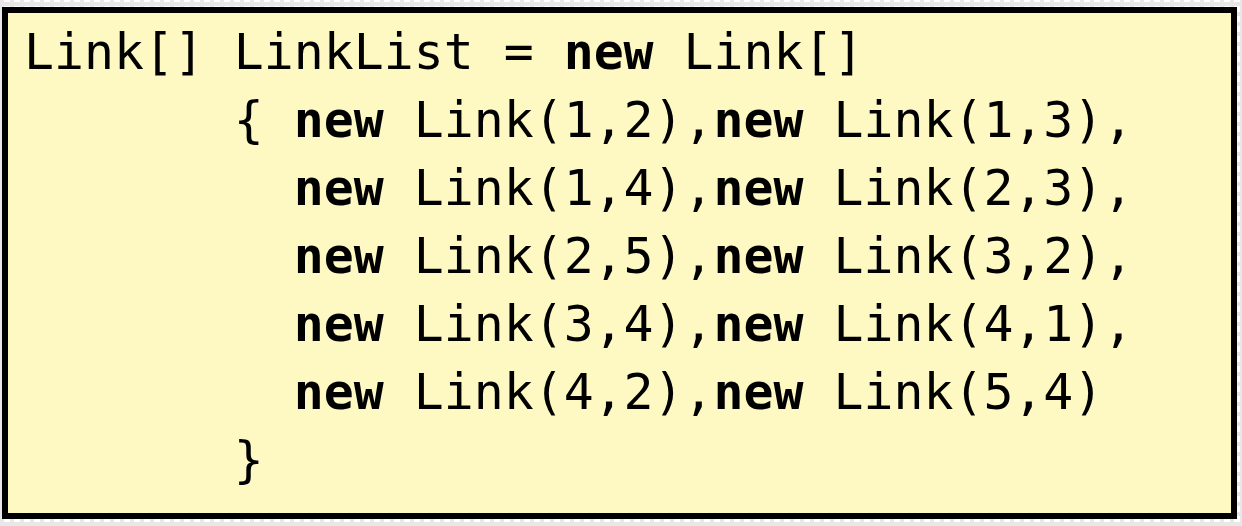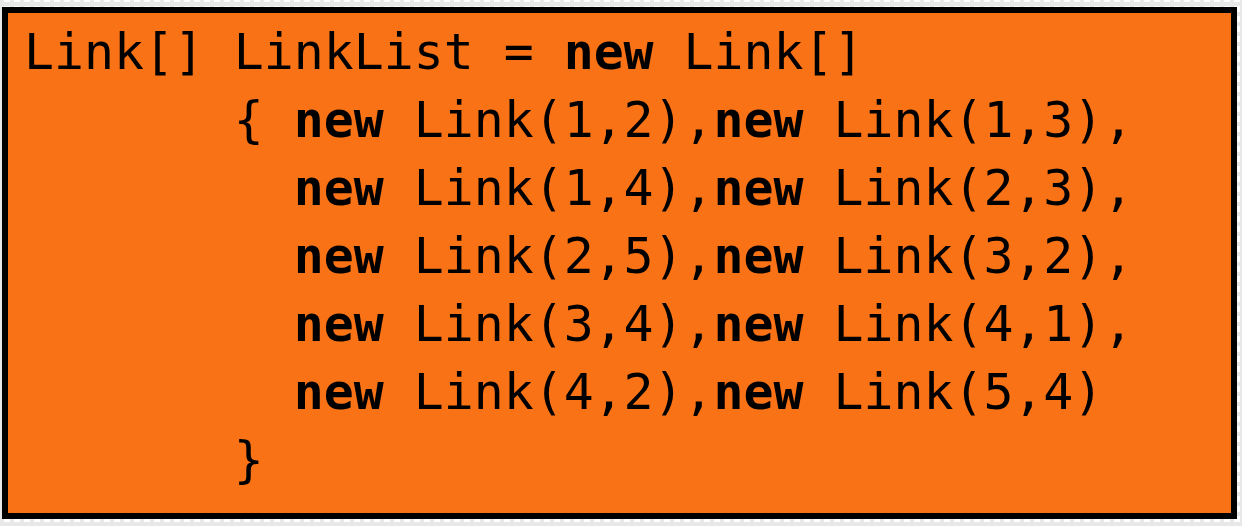--- a/index.html
+++ b/index.html
@@ -17,21 +17,21 @@
       repeating-linear-gradient(90deg, #e8e8e8 0 4px, rgba(0,0,0,0) 4px 10px),
       repeating-linear-gradient(0deg, #e8e8e8 0 4px, rgba(0,0,0,0) 4px 10px);
   }
   .code-box {
     position: absolute;
     left: 2px;
     top: 7px;
     width: 1235px;
     height: 512px;
     box-sizing: border-box;
-    background: #f97316;
+    background: #fef9c3;
     border: 6px solid #000000;
     padding: 5px 0 0 16px;
     overflow: hidden;
   }
   .code-lines {
     font-family: "DejaVu Sans Mono", "Liberation Mono", monospace;
     font-size: 49.8px;
     line-height: 68px;
     color: #000000;
     white-space: pre;

